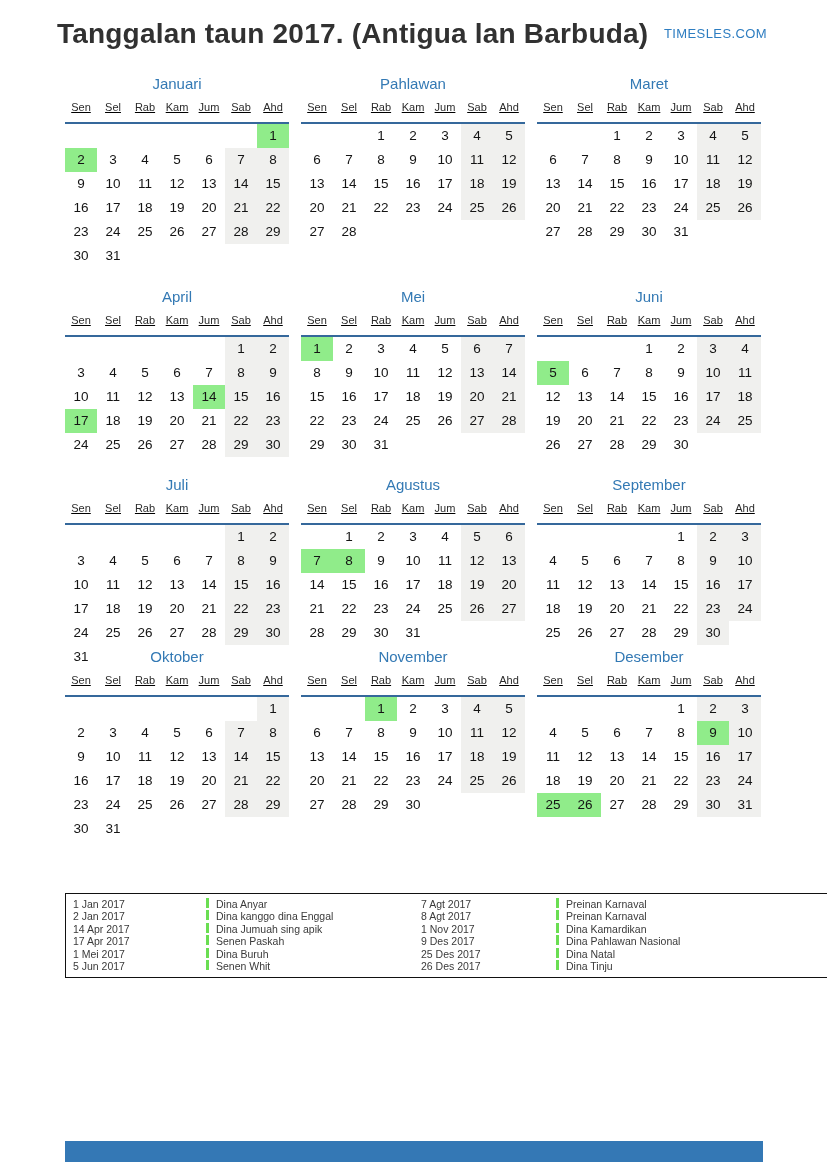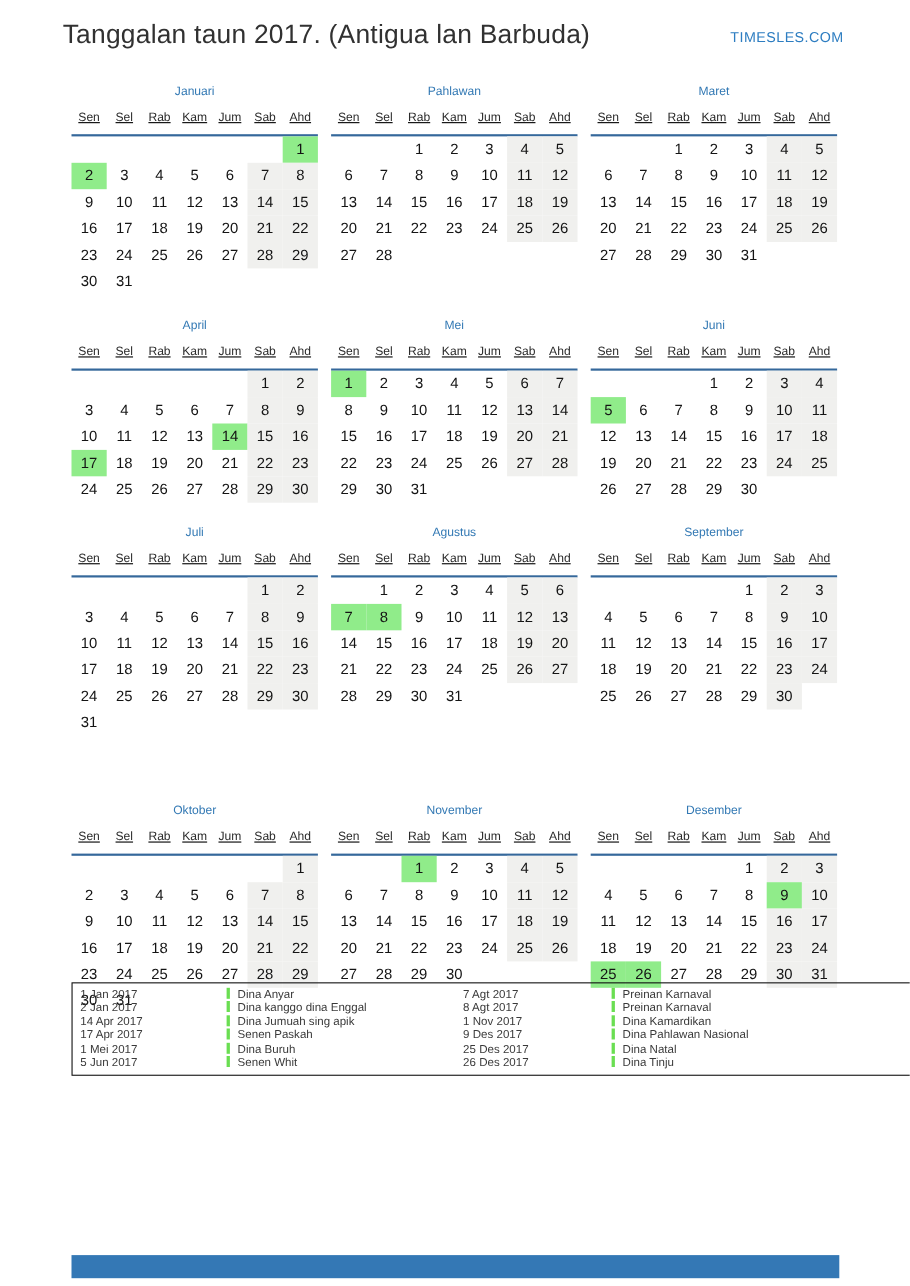--- a/index.html
+++ b/index.html
@@ -3,32 +3,32 @@
 <meta charset="utf-8">
 <style>
   html,body { margin:0; padding:0; }
   body {
     width:827px; height:1169px; position:relative; background:#ffffff;
     font-family:"Liberation Sans","DejaVu Sans",sans-serif;
     -webkit-font-smoothing:antialiased;
   }
   .page-title {
     position:absolute; left:57px; top:18px; margin:0;
-    font-size:24px; font-weight:400; color:#313131; letter-spacing:0.2px;
+    font-size:28px; font-weight:700; color:#313131; letter-spacing:0.2px;
   }
   .brand {
     position:absolute; right:60px; top:26px;
     font-size:13px; font-weight:400; color:var(--brand-blue,#2d7dc1);
     letter-spacing:0.4px; text-decoration:none; cursor:pointer;
   }
   .band { position:absolute; left:65px; display:flex; gap:12px; }
-  #band-0 { top:75px; } #band-1 { top:288px; } #band-2 { top:476px;justify-content:center; } #band-3 { top:729px; }
+  #band-0 { top:75px; } #band-1 { top:288px; } #band-2 { top:476px;justify-content:center; } #band-3 { top:648px; }
   .month { width:224px; }
   .month-title {
-    text-align:center; font-size:11px; line-height:17px; height:17px;
+    text-align:center; font-size:15px; line-height:17px; height:17px;
     color:var(--accent-blue,#3379b4); margin-bottom:8px;
   }
   .dow-row {
     display:flex; padding-bottom:8px;
     border-bottom:2px solid var(--underline-blue,#35689b);
     text-decoration:underline;
   }
   .dow { width:32px; text-align:center; font-size:11px; line-height:14px; color:#2b2b2b; }
   .week-row { display:flex; }
   .cell {

